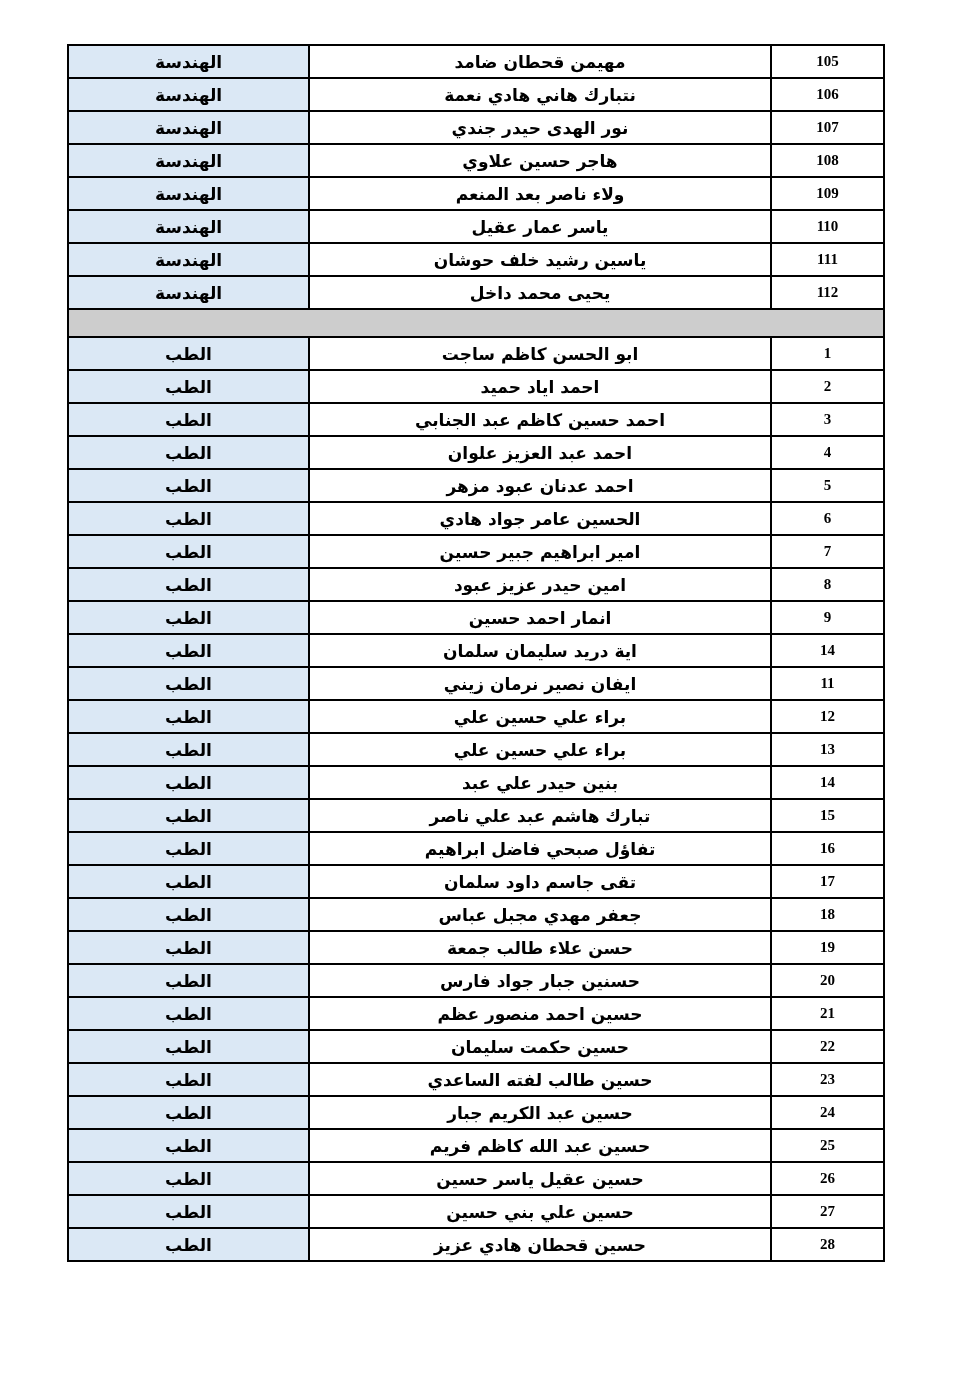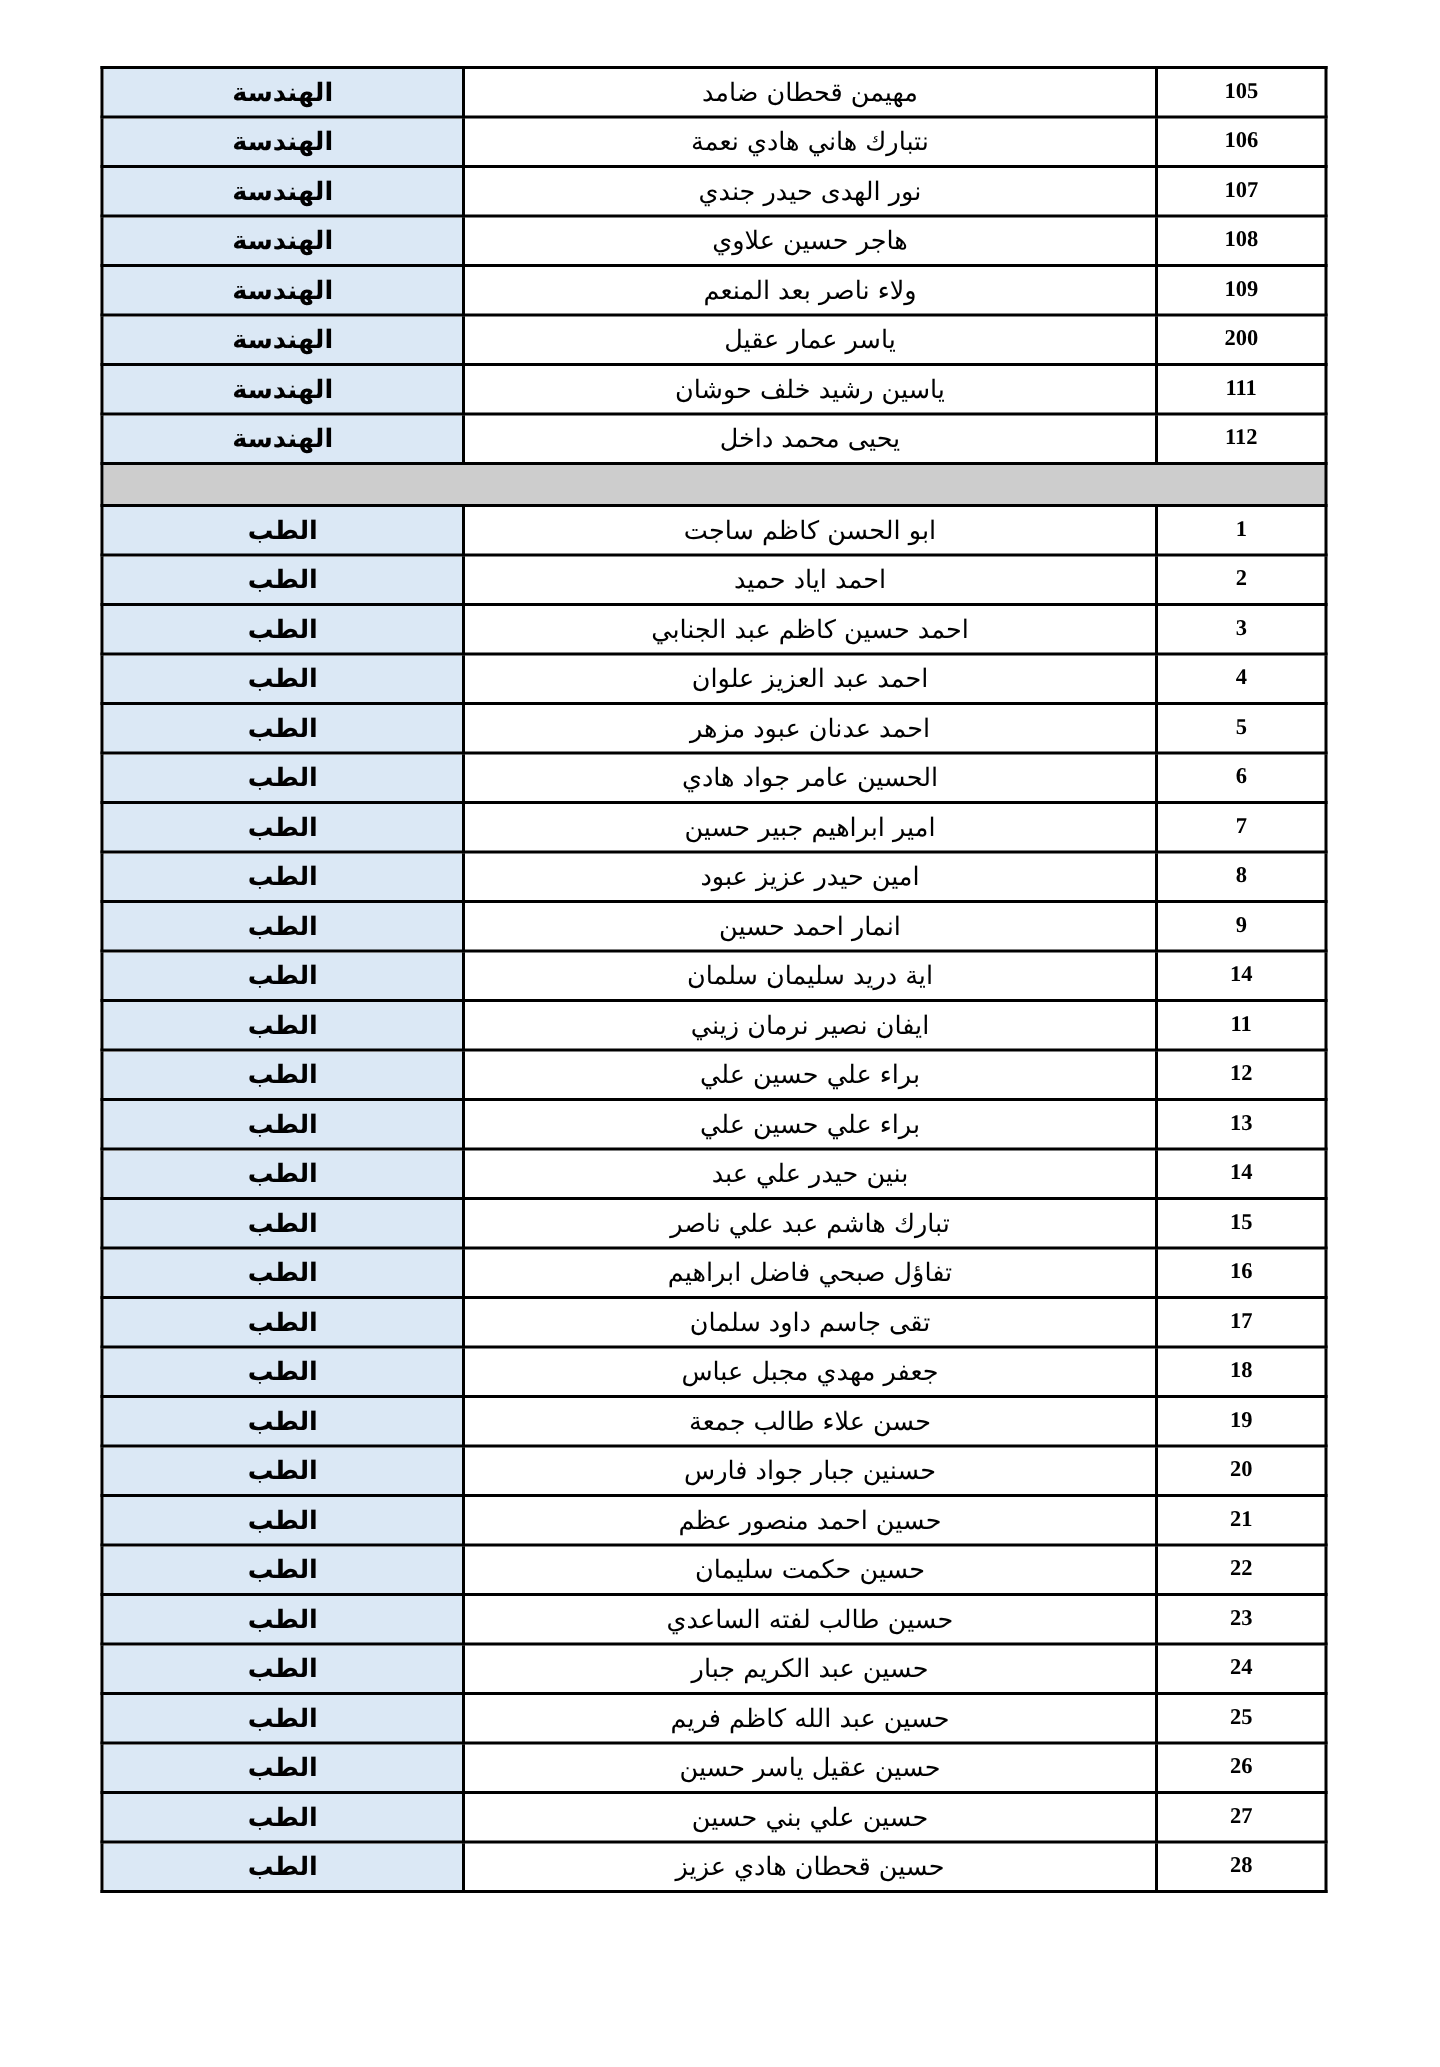--- a/index.html
+++ b/index.html
@@ -33,21 +33,21 @@
   tr.separator-row { height: 28px; }
   td.cell-no {
     font-family: "Liberation Serif", serif;
     font-weight: bold;
     font-size: 15px;
     color: var(--text-color, #000000);
     background: var(--row-bg, #ffffff);
   }
   td.cell-name {
     font-family: "DejaVu Sans", sans-serif;
-    font-weight: normal;
+    font-weight: bold;
     font-size: 17px;
     color: var(--text-color, #000000);
     background: var(--row-bg, #ffffff);
   }
   td.cell-dept {
     font-family: "DejaVu Sans", sans-serif;
     font-weight: bold;
     font-size: 17px;
     color: var(--text-color, #000000);
     background: var(--dept-bg, #dbe8f5);
@@ -86,21 +86,21 @@
         <td class="cell-no">108</td>
         <td class="cell-name">هاجر حسين علاوي</td>
         <td class="cell-dept">الهندسة</td>
       </tr>
       <tr class="data-row">
         <td class="cell-no">109</td>
         <td class="cell-name">ولاء ناصر بعد المنعم</td>
         <td class="cell-dept">الهندسة</td>
       </tr>
       <tr class="data-row">
-        <td class="cell-no">200</td>
+        <td class="cell-no">110</td>
         <td class="cell-name">ياسر عمار عقيل</td>
         <td class="cell-dept">الهندسة</td>
       </tr>
       <tr class="data-row">
         <td class="cell-no">111</td>
         <td class="cell-name">ياسين رشيد خلف حوشان</td>
         <td class="cell-dept">الهندسة</td>
       </tr>
       <tr class="data-row">
         <td class="cell-no">112</td>

